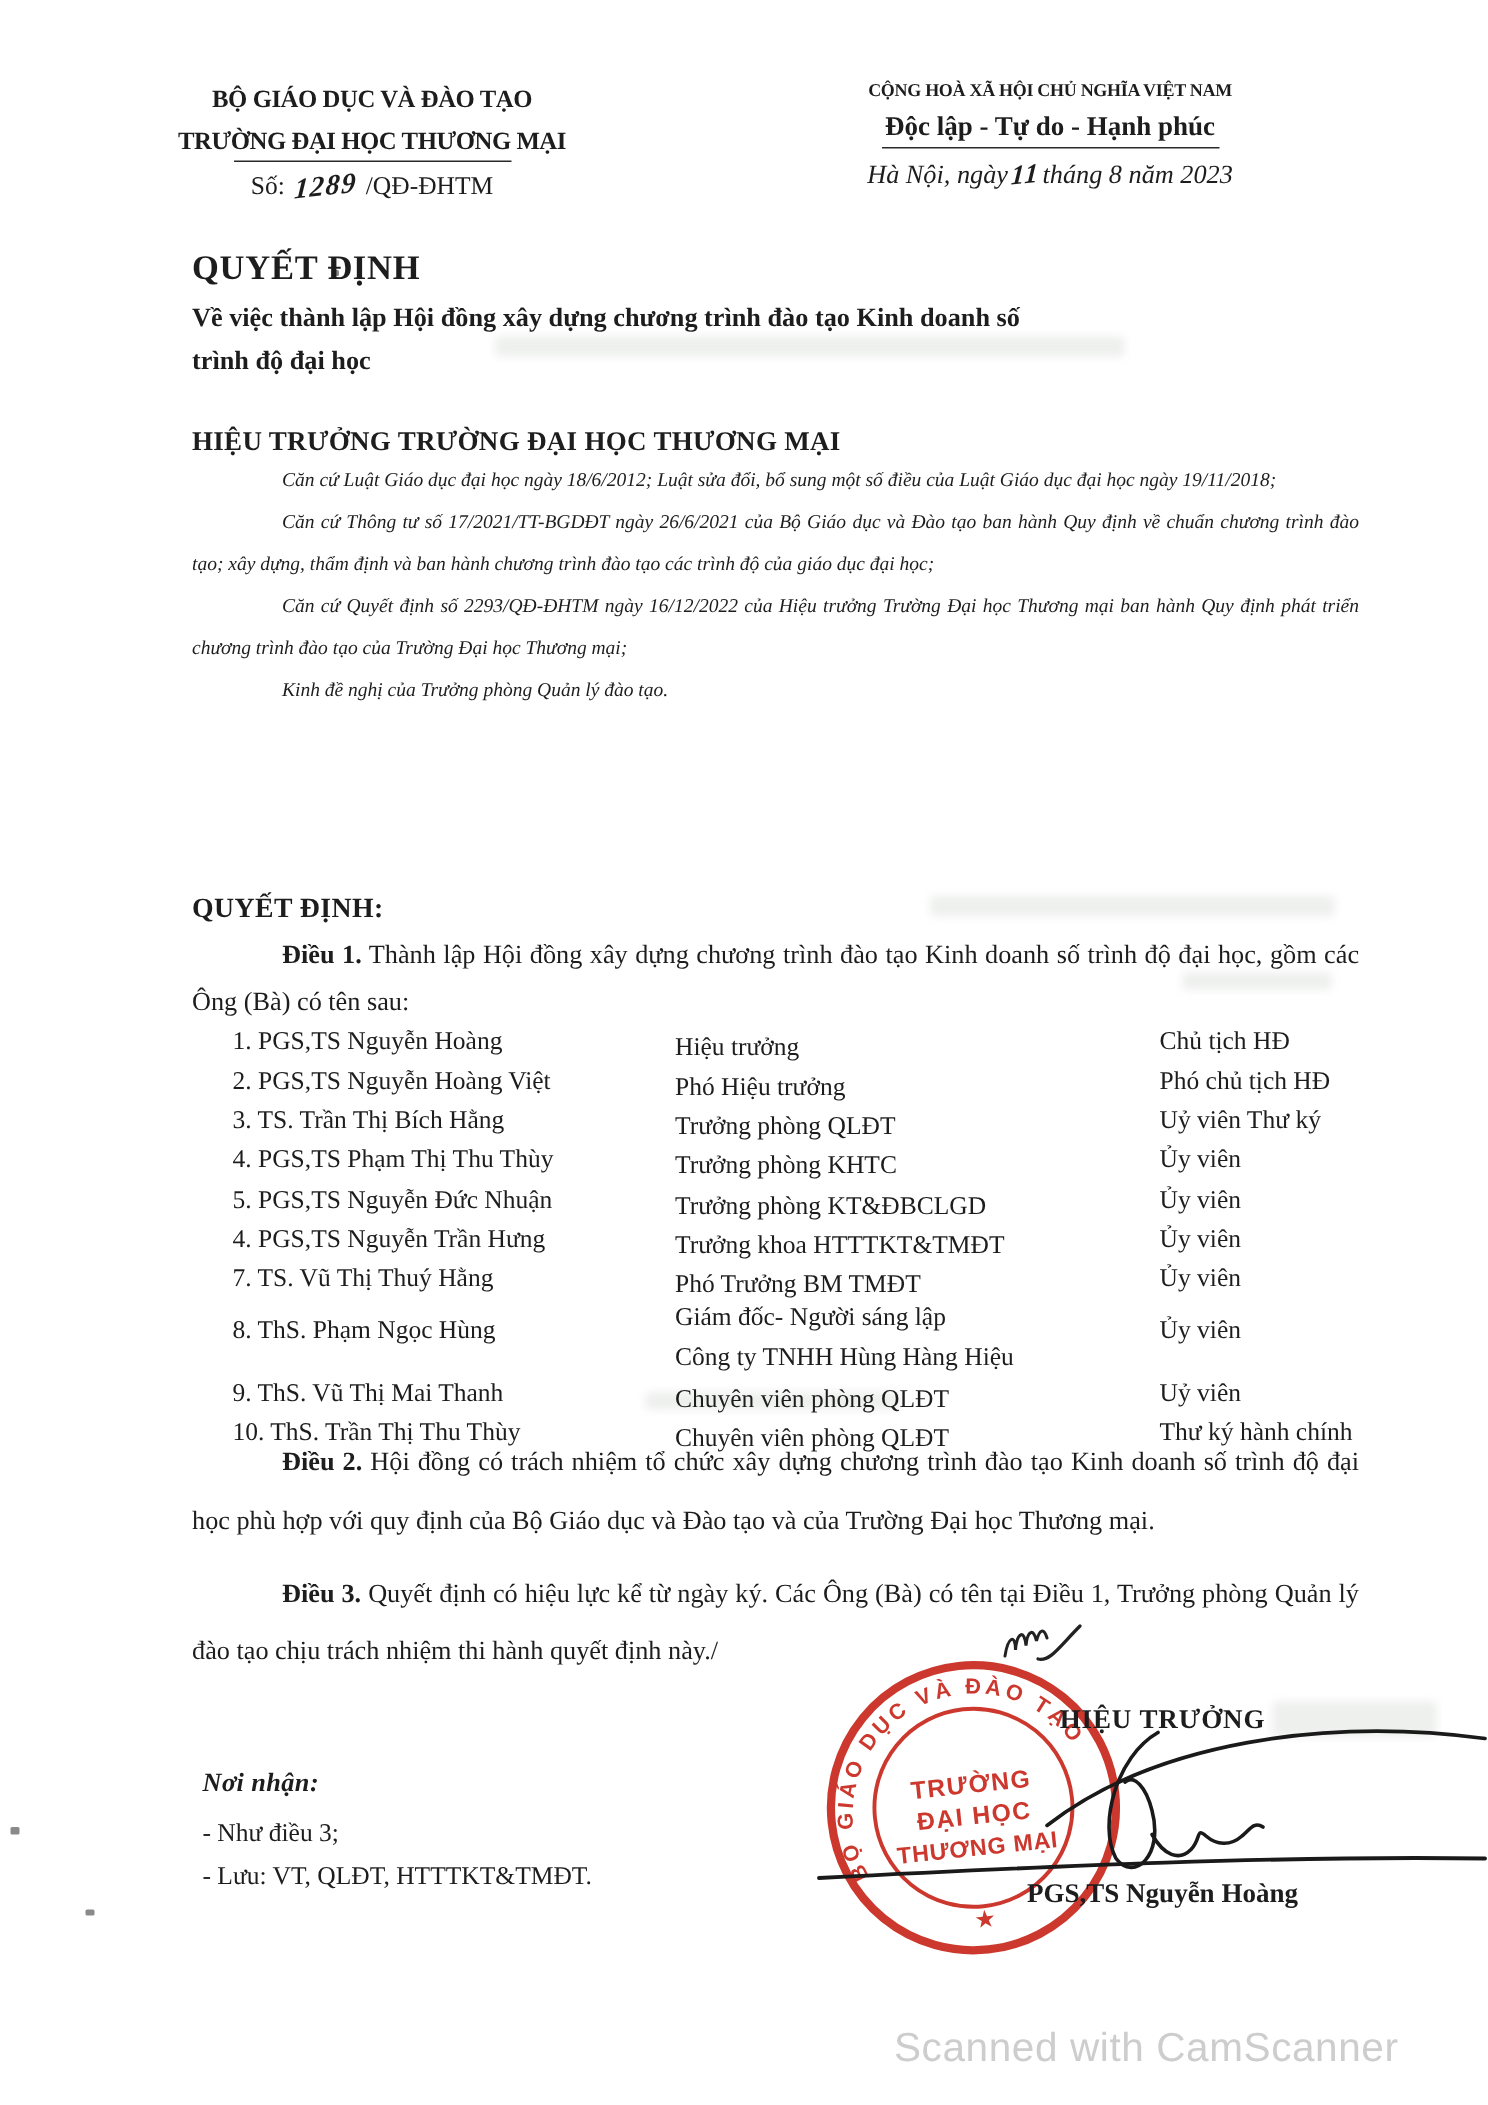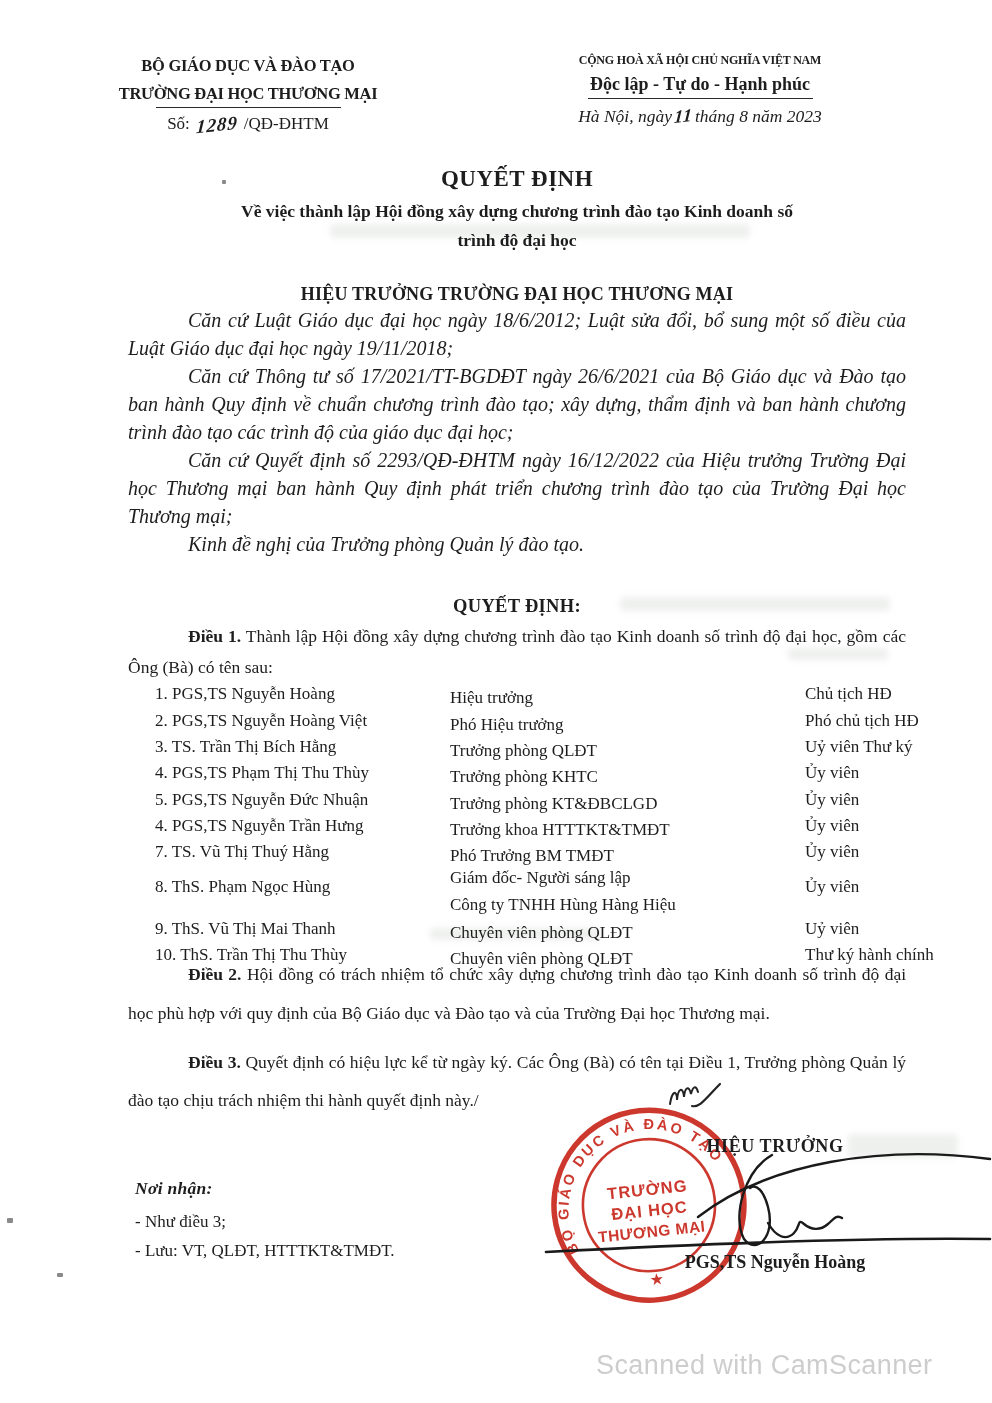--- a/index.html
+++ b/index.html
@@ -18,41 +18,41 @@
   .so-line{margin-top:6px;font-size:17px;display:flex;justify-content:center;align-items:flex-start;gap:6px;}
   .hand{display:inline-block;font-style:italic;font-weight:600;font-size:19px;
         transform:rotate(-6deg) skewX(-10deg);letter-spacing:1px;}
   .hdr-right{left:488px;top:53px;width:424px;text-align:center;}
   .hdr-right .l1{font-size:12px;font-weight:700;letter-spacing:-0.2px;}
   .hdr-right .l2{font-size:18px;font-weight:700;margin-top:6px;}
   .hdr-right .rule{width:225px;height:0;border-top:1.6px solid #2a2a2a;margin:3px auto 0;}
   .date-line{margin-top:7px;font-size:17.5px;font-style:italic;white-space:nowrap;}
   .date-line .hand{font-size:18px;margin:0 2px;}
   
-  .cblock{left:128px;width:778px;text-align:center;}
+  .cblock{left:128px;width:778px;}
   .t-main{top:166px;font-size:23px;font-weight:700;letter-spacing:0.5px;}
   .t-sub1{top:201px;font-size:17.5px;font-weight:700;}
   .t-sub2{top:230px;font-size:17.5px;font-weight:700;}
   .t-auth{top:284px;font-size:18px;font-weight:700;letter-spacing:0.2px;}
   
-  .preamble{left:128px;top:306px;width:778px;font-style:italic;font-size:20px;
+  .preamble{left:128px;top:306px;width:778px;font-style:italic;font-size:13px;
             line-height:28px;text-align:justify;}
   .preamble p{margin:0;text-indent:60px;}
   .qd-heading{top:596px;font-size:18.5px;font-weight:700;letter-spacing:0.3px;}
   
   .article{left:128px;width:778px;text-align:justify;font-size:17.5px;}
   .article .lbl{font-weight:700;}
   .art1{top:621px;line-height:31px;text-indent:60px;}
   .art2{top:955px;line-height:39px;text-indent:60px;}
   .art3{top:1043px;line-height:38px;text-indent:60px;}
   
   .mrow{position:absolute;left:155px;width:790px;height:27px;font-size:17px;}
   .mrow .c1{position:absolute;left:0;width:290px;white-space:nowrap;}
   .mrow .c2{position:absolute;left:295px;width:315px;line-height:27px;}
-  .mrow .c3{position:absolute;left:618px;width:172px;white-space:nowrap;margin-left:32px;}
+  .mrow .c3{position:absolute;left:618px;width:172px;white-space:nowrap;}
   .mrow.tall{height:54px;}
   .mrow.tall .c1{top:13px;}
   .mrow.tall .c3{top:13px;}
   
   .recipients{left:135px;top:1178px;width:330px;font-size:17px;}
   .recipients .lbl{font-weight:700;font-style:italic;font-size:17.5px;letter-spacing:0.3px;}
   .recipients .item1{margin-top:13px;}
   .recipients .item2{margin-top:9px;}
   .sign-title{left:640px;top:1136px;width:270px;text-align:center;
               font-size:18px;font-weight:700;letter-spacing:0.6px;}

